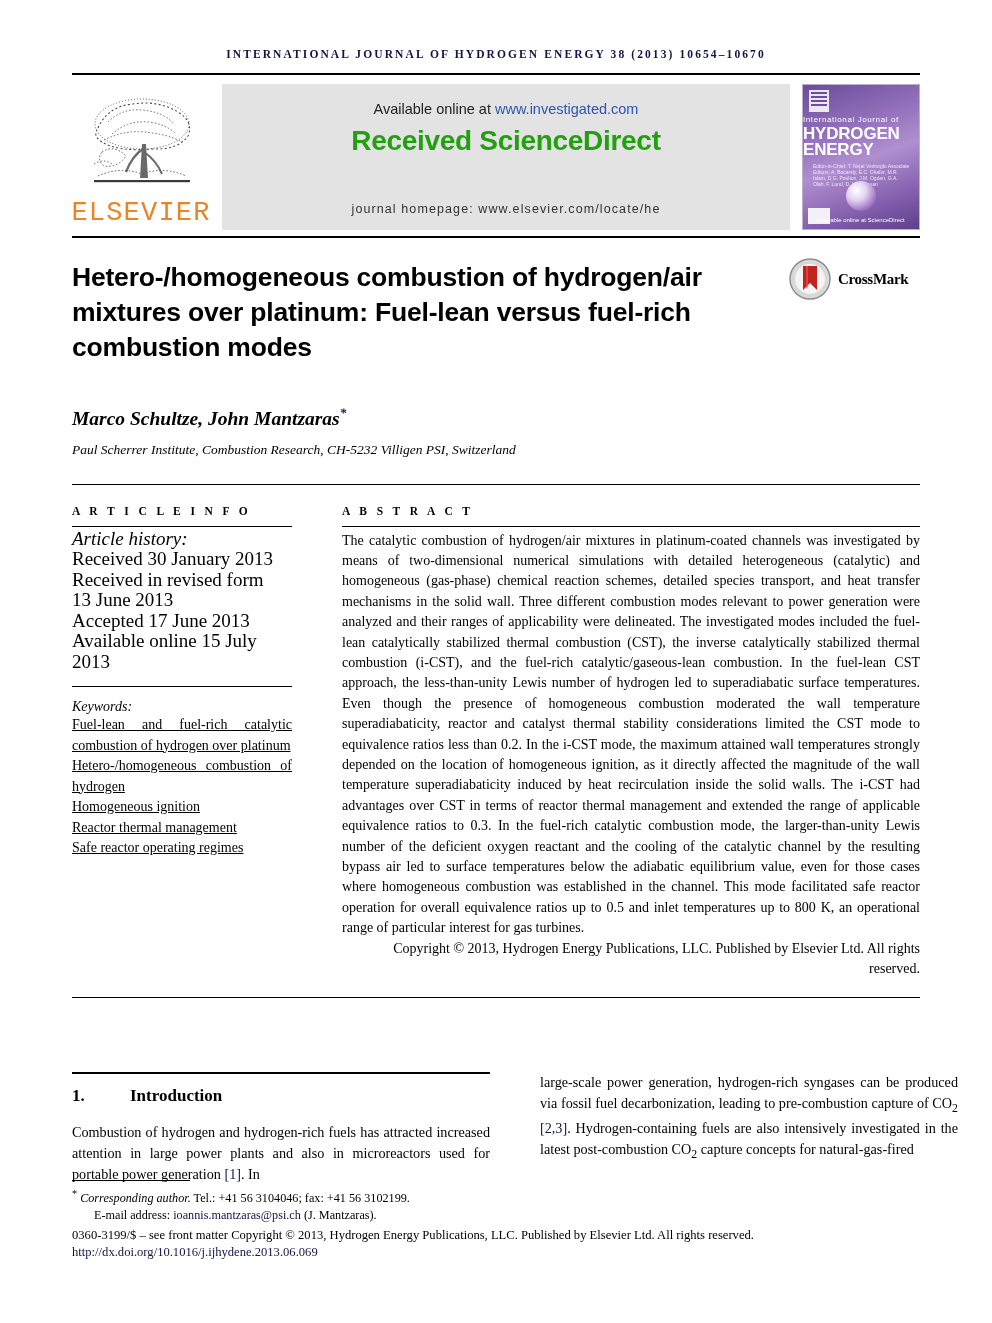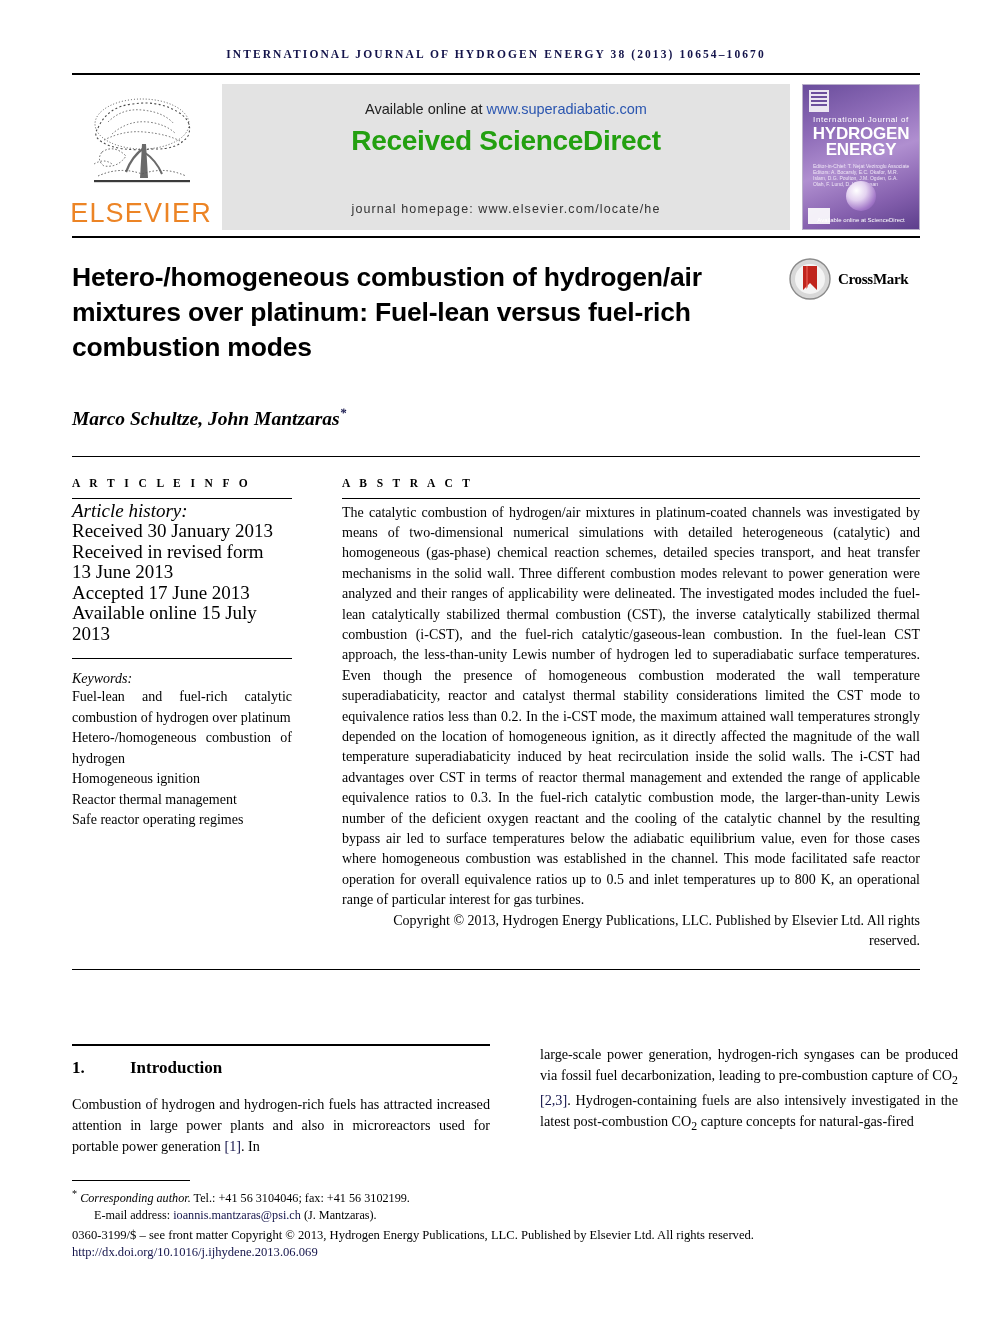--- a/index.html
+++ b/index.html
@@ -52,21 +52,21 @@
     flex: 0 0 138px;
     display: flex;
     flex-direction: column;
     justify-content: flex-end;
     align-items: center;
     padding-bottom: 3px;
   }
   .tree-wrap { width: 126px; height: 104px; }
   .elsevier-word {
     color: #ec8425;
-    font-family: Liberation Sans, sans-serif;
+    font-family: Liberation Mono, monospace;
     font-size: 27px;
     letter-spacing: 1.2px;
     line-height: 1;
     margin-top: 2px;
     text-align: right;
   }
   .sd-banner {
     flex: 1 1 auto;
     background: #e3e3e3;
     margin-left: 12px;
@@ -110,26 +110,26 @@
     box-sizing: border-box;
   }
   .cover .cov-top {
     position:absolute; top:5px; left:6px; width:20px; height:22px;
     background:#fff; opacity:.85;
   }
   .cover .cov-top i {
     display:block; height:2px; background:#6a4d9c; margin:2px 2px 0 2px;
   }
   .cover .cov-t1 {
-    position:absolute; top:30px; left:0; right:0; text-align:center;
+    position:absolute; top:30px; left:0; right:0; 
     color:#fff; font-family:"Liberation Sans",sans-serif; font-size:8px;
     letter-spacing:.6px;
   }
   .cover .cov-t2 {
-    position:absolute; top:41px; left:0; right:0; text-align:center;
+    position:absolute; top:41px; left:0; right:0; 
     color:#fff; font-family:"Liberation Sans",sans-serif; font-weight:bold;
     font-size:17px; line-height:16px; letter-spacing:-0.2px;
   }
   .cover .cov-auth {
     position:absolute; top:78px; left:10px; right:8px;
     color:#efe6f6; font-family:"Liberation Sans",sans-serif; font-size:5px;
     line-height:6px;
   }
   .cover .orb {
     position:absolute; left:50%; top:96px; transform:translateX(-50%);
@@ -220,21 +220,21 @@
     margin-top: 12px;
   }
   .kw-list {
     font-family: "Liberation Serif", serif;
     font-size: 14px;
     line-height: 20.5px;
     margin: 0;
     padding: 0;
     list-style: none;
   }
-  .kw-list li { text-align: justify; }
+  .kw-list li { text-align: justify; text-decoration: underline; }
 
   .abs-text {
     font-family: "Liberation Serif", serif;
     font-size: 14px;
     line-height: 20.4px;
     text-align: justify;
     margin-top: 4px;
   }
   .abs-copy {
     font-family: "Liberation Serif", serif;
@@ -328,21 +328,21 @@
             <path d="M20 82 Q42 72 64 80 Q86 72 108 82" fill="none" stroke="#5a5a5a" stroke-width="1" stroke-dasharray="1.5 2"></path>
             <rect x="16" y="86" width="96" height="2.2" fill="#3a3a3a"></rect>
           </g>
         </svg>
       </div>
       <div class="elsevier-word">ELSEVIER</div>
     </div>
 
     <div class="sd-banner">
       <div class="avail-line">
-        <span>Available online at </span><span class="url">www.superadiabatic.com</span>
+        <span>Available online at </span><span class="url">www.investigated.com</span>
       </div>
       <div class="sciverse">Received ScienceDirect</div>
       <div class="homepage">journal homepage: www.elsevier.com/locate/he</div>
     </div>
 
     <div class="cover">
       <div class="cov-top">
           <i></i>
           <i></i>
           <i></i>
@@ -368,20 +368,21 @@
         <circle cx="22" cy="22" r="15" fill="#f4f4f4"></circle>
         <path d="M15 9 H29 V33 L22 26 L15 33 Z" fill="#c0241c"></path>
         <path d="M18 9 H20 V30 L18 32 Z" fill="#e4554c" opacity=".7"></path>
       </svg>
       <span class="cm-word">CrossMark</span>
     </div>
     <div class="art-title">Hetero-/homogeneous combustion of hydrogen/air mixtures over platinum: Fuel-lean versus fuel-rich combustion modes</div>
     <div class="authors">
       <span>Marco Schultze, John Mantzaras</span><sup>*</sup>
     </div>
+    <div class="affil">Paul Scherrer Institute, Combustion Research, CH-5232 Villigen PSI, Switzerland</div>
   </div>
   <div class="rule-title"></div>
 
   <div class="info-area">
 
     <div class="col-info">
       <div class="sec-label">A R T I C L E   I N F O</div>
       <div class="rule-thin"></div>
       <div class="hist">
         <div class="it">Article history:</div>

